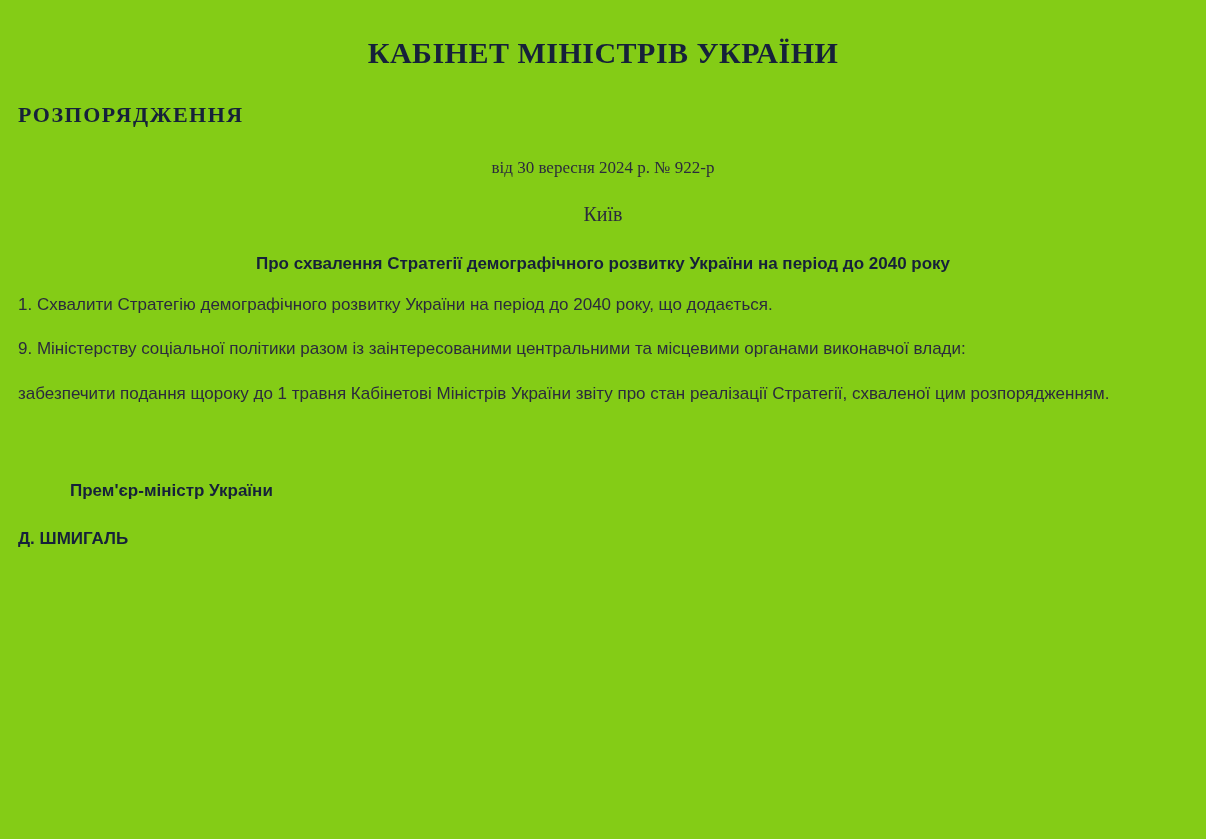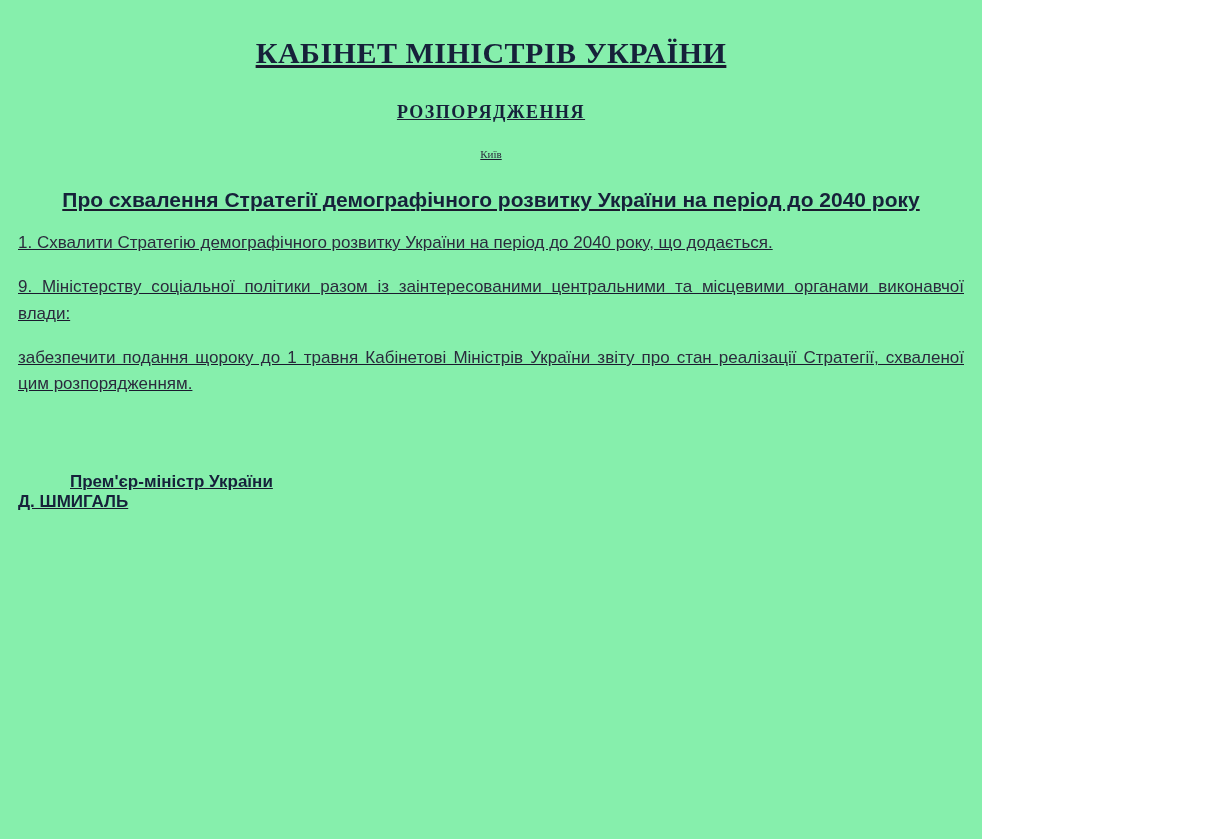--- a/index.html
+++ b/index.html
@@ -7,62 +7,61 @@
     padding: 0;
     background: #ffffff;
   }
   body {
     width: 1206px;
     min-height: 839px;
     font-family: "Liberation Sans", sans-serif;
     color: #1a1a2e;
   }
   .page {
-    width: 982px;
+    width: 1206px;
     min-height: 839px;
     box-sizing: border-box;
     padding: 18px 18px 0 18px;
-    background: #86efac;
-    text-decoration: underline;
+    background: #84cc16;
   }
   .doc-title {
     text-align: center;
     font-size: 30px;
     font-weight: bold;
     letter-spacing: 0.5px;
     color: #16213a;
     margin: 18px 0 0 0;
     font-family: "Liberation Serif", serif;
   }
   .doc-type {
-    text-align: center;
-    font-size: 18px;
+    text-align: left;
+    font-size: 22px;
     font-weight: bold;
     letter-spacing: 1.5px;
     color: #16213a;
     margin: 32px 0 0 0;
     font-family: "Liberation Serif", serif;
   }
   .doc-meta {
     text-align: center;
     font-size: 17px;
     color: #2b2b3d;
     margin: 30px 0 0 0;
     font-family: "Liberation Serif", serif;
   }
   .doc-city {
     text-align: center;
-    font-size: 11px;
+    font-size: 20px;
     color: #2b2b3d;
     margin: 25px 0 0 0;
     font-family: "Liberation Serif", serif;
   }
   .doc-subject {
     text-align: center;
-    font-size: 21px;
+    font-size: 17px;
     font-weight: bold;
     color: #16213a;
     margin: 28px 0 0 0;
   }
   .body-text {
     font-size: 17px;
     line-height: 1.55;
     color: #2b2b3d;
     margin: 18px 0 0 0;
     text-align: justify;
@@ -80,31 +79,33 @@
     color: #16213a;
     flex-direction: column;
   }
   .sig-role {
     width: 420px;
     padding-left: 52px;
     box-sizing: border-box;
   }
   .sig-name {
     flex: 1;
+    margin-top: 28px;
   }
 </style>
 </head>
 <body>
 
 <div class="page">
 
   <div class="doc-title">КАБІНЕТ МІНІСТРІВ УКРАЇНИ</div>
 
   <div class="doc-type">РОЗПОРЯДЖЕННЯ</div>
 
+  <div class="doc-meta">від 30 вересня 2024 р. № 922-р</div>
 
   <div class="doc-city">Київ</div>
 
   <div class="doc-subject">Про схвалення Стратегії демографічного розвитку України на період до 2040 року</div>
 
   <p class="body-text">1. Схвалити Стратегію демографічного розвитку України на період до 2040 року, що додається.</p>
   <p class="body-text">9. Міністерству соціальної політики разом із заінтересованими центральними та місцевими органами виконавчої влади:</p>
   <p class="body-text just">забезпечити подання щороку до 1 травня Кабінетові Міністрів України звіту про стан реалізації Стратегії, схваленої цим розпорядженням.</p>
 
   <div class="signature">

